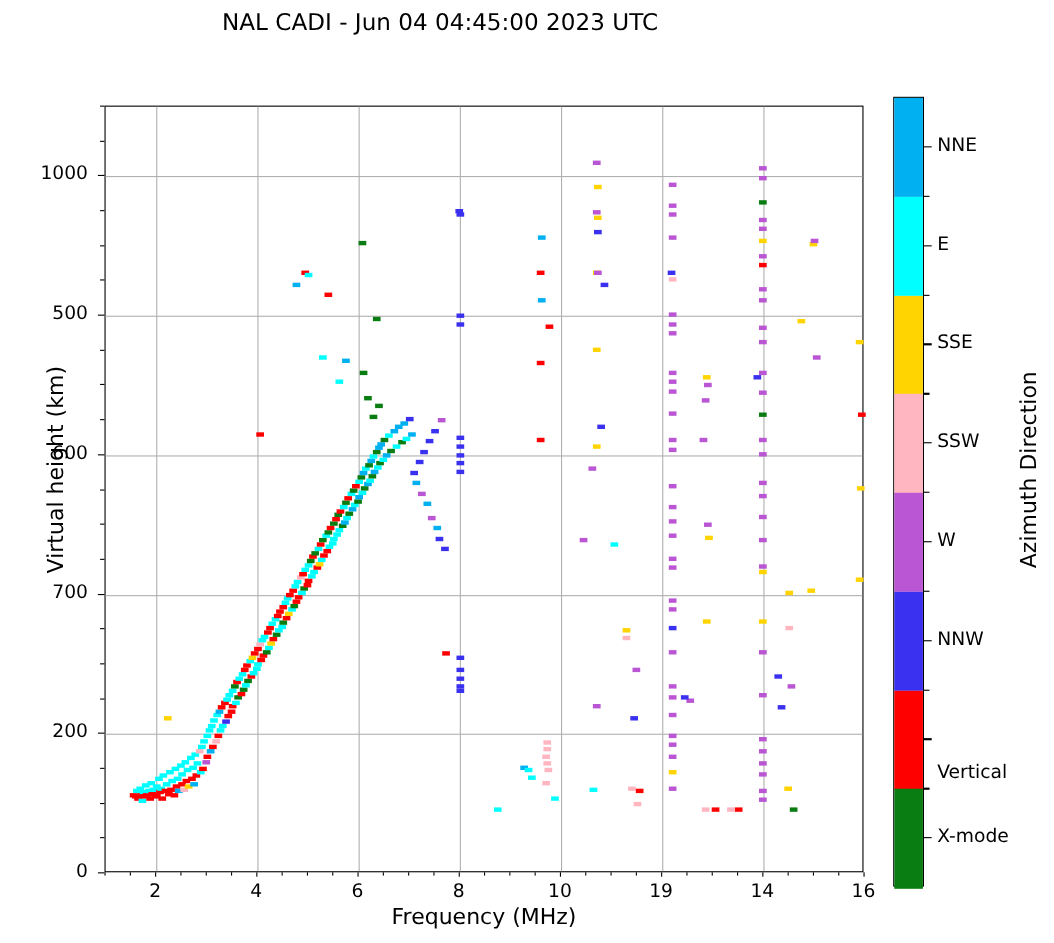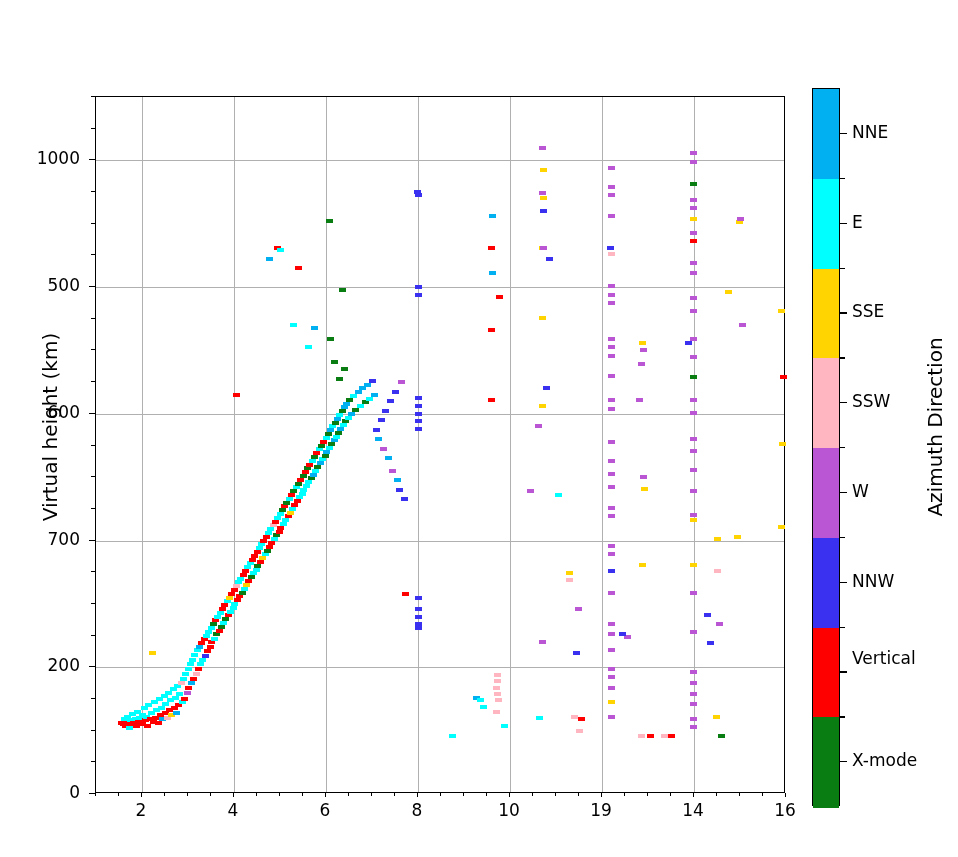--- a/index.html
+++ b/index.html
@@ -45,20 +45,21 @@
              margin-top:-11px;white-space:nowrap;}
   #cbar-title{position:absolute;left:585px;top:415px;width:700px;
               text-align:center;font-size:20px;color:#000;
               transform:rotate(-90deg);transform-origin:center center;}
 </style>
 </head>
 <body>
 
 <div id="figure">
 
+  <div id="title">NAL CADI - Jun 04 04:45:00 2023 UTC</div>
 
   <div id="plot-frame">
     <div id="grid-layer">
         <div class="gridline-v" style="left: 46px;"></div>
         <div class="gridline-v" style="left: 138px;"></div>
         <div class="gridline-v" style="left: 230px;"></div>
         <div class="gridline-v" style="left: 322px;"></div>
         <div class="gridline-v" style="left: 414px;"></div>
         <div class="gridline-v" style="left: 506px;"></div>
         <div class="gridline-v" style="left: 598px;"></div>
@@ -522,20 +523,21 @@
       <div class="ytick minor" style="top: 381.136px;"></div>
       <div class="ytick minor" style="top: 349.455px;"></div>
       <div class="ytick minor" style="top: 317.773px;"></div>
       <div class="ytick minor" style="top: 254.409px;"></div>
       <div class="ytick minor" style="top: 222.727px;"></div>
       <div class="ytick minor" style="top: 191.045px;"></div>
       <div class="ytick minor" style="top: 127.682px;"></div>
       <div class="ytick minor" style="top: 96px;"></div>
     </div>
 
+  <div id="xaxis-title">Frequency (MHz)</div>
   <div id="yaxis-title">Virtual height (km)</div>
 
   <div id="cbar">
       <div class="cbar-seg" style="top: 0px; height: 90.35px; background: rgb(0, 176, 240);"></div>
       <div class="cbar-seg" style="top: 89.75px; height: 90.35px; background: rgb(0, 255, 255);"></div>
       <div class="cbar-seg" style="top: 179.5px; height: 90.35px; background: rgb(255, 212, 0);"></div>
       <div class="cbar-seg" style="top: 269.25px; height: 90.35px; background: rgb(255, 182, 193);"></div>
       <div class="cbar-seg" style="top: 359px; height: 90.35px; background: rgb(186, 85, 211);"></div>
       <div class="cbar-seg" style="top: 448.75px; height: 90.35px; background: rgb(58, 48, 239);"></div>
       <div class="cbar-seg" style="top: 538.5px; height: 90.35px; background: rgb(254, 0, 0);"></div>
@@ -553,21 +555,21 @@
       <div class="cbar-tick" style="top: 402.125px;"></div>
       <div class="cbar-text" style="top: 402.125px;">SSW</div>
       <div class="cbar-tick" style="top: 357.25px; width: 5px;"></div>
       <div class="cbar-tick" style="top: 491.875px;"></div>
       <div class="cbar-text" style="top: 491.875px;">W</div>
       <div class="cbar-tick" style="top: 447px; width: 5px;"></div>
       <div class="cbar-tick" style="top: 581.625px;"></div>
       <div class="cbar-text" style="top: 581.625px;">NNW</div>
       <div class="cbar-tick" style="top: 536.75px; width: 5px;"></div>
       <div class="cbar-tick" style="top: 671.375px;"></div>
-      <div class="cbar-text" style="top: 659px;">Vertical</div>
+      <div class="cbar-text" style="top: 703px;">Vertical</div>
       <div class="cbar-tick" style="top: 626.5px; width: 5px;"></div>
       <div class="cbar-tick" style="top: 761.125px;"></div>
       <div class="cbar-text" style="top: 761.125px;">X-mode</div>
       <div class="cbar-tick" style="top: 716.25px; width: 5px;"></div>
     </div>
   <div id="cbar-title">Azimuth Direction</div>
 
 </div>
 
 </body></html>

